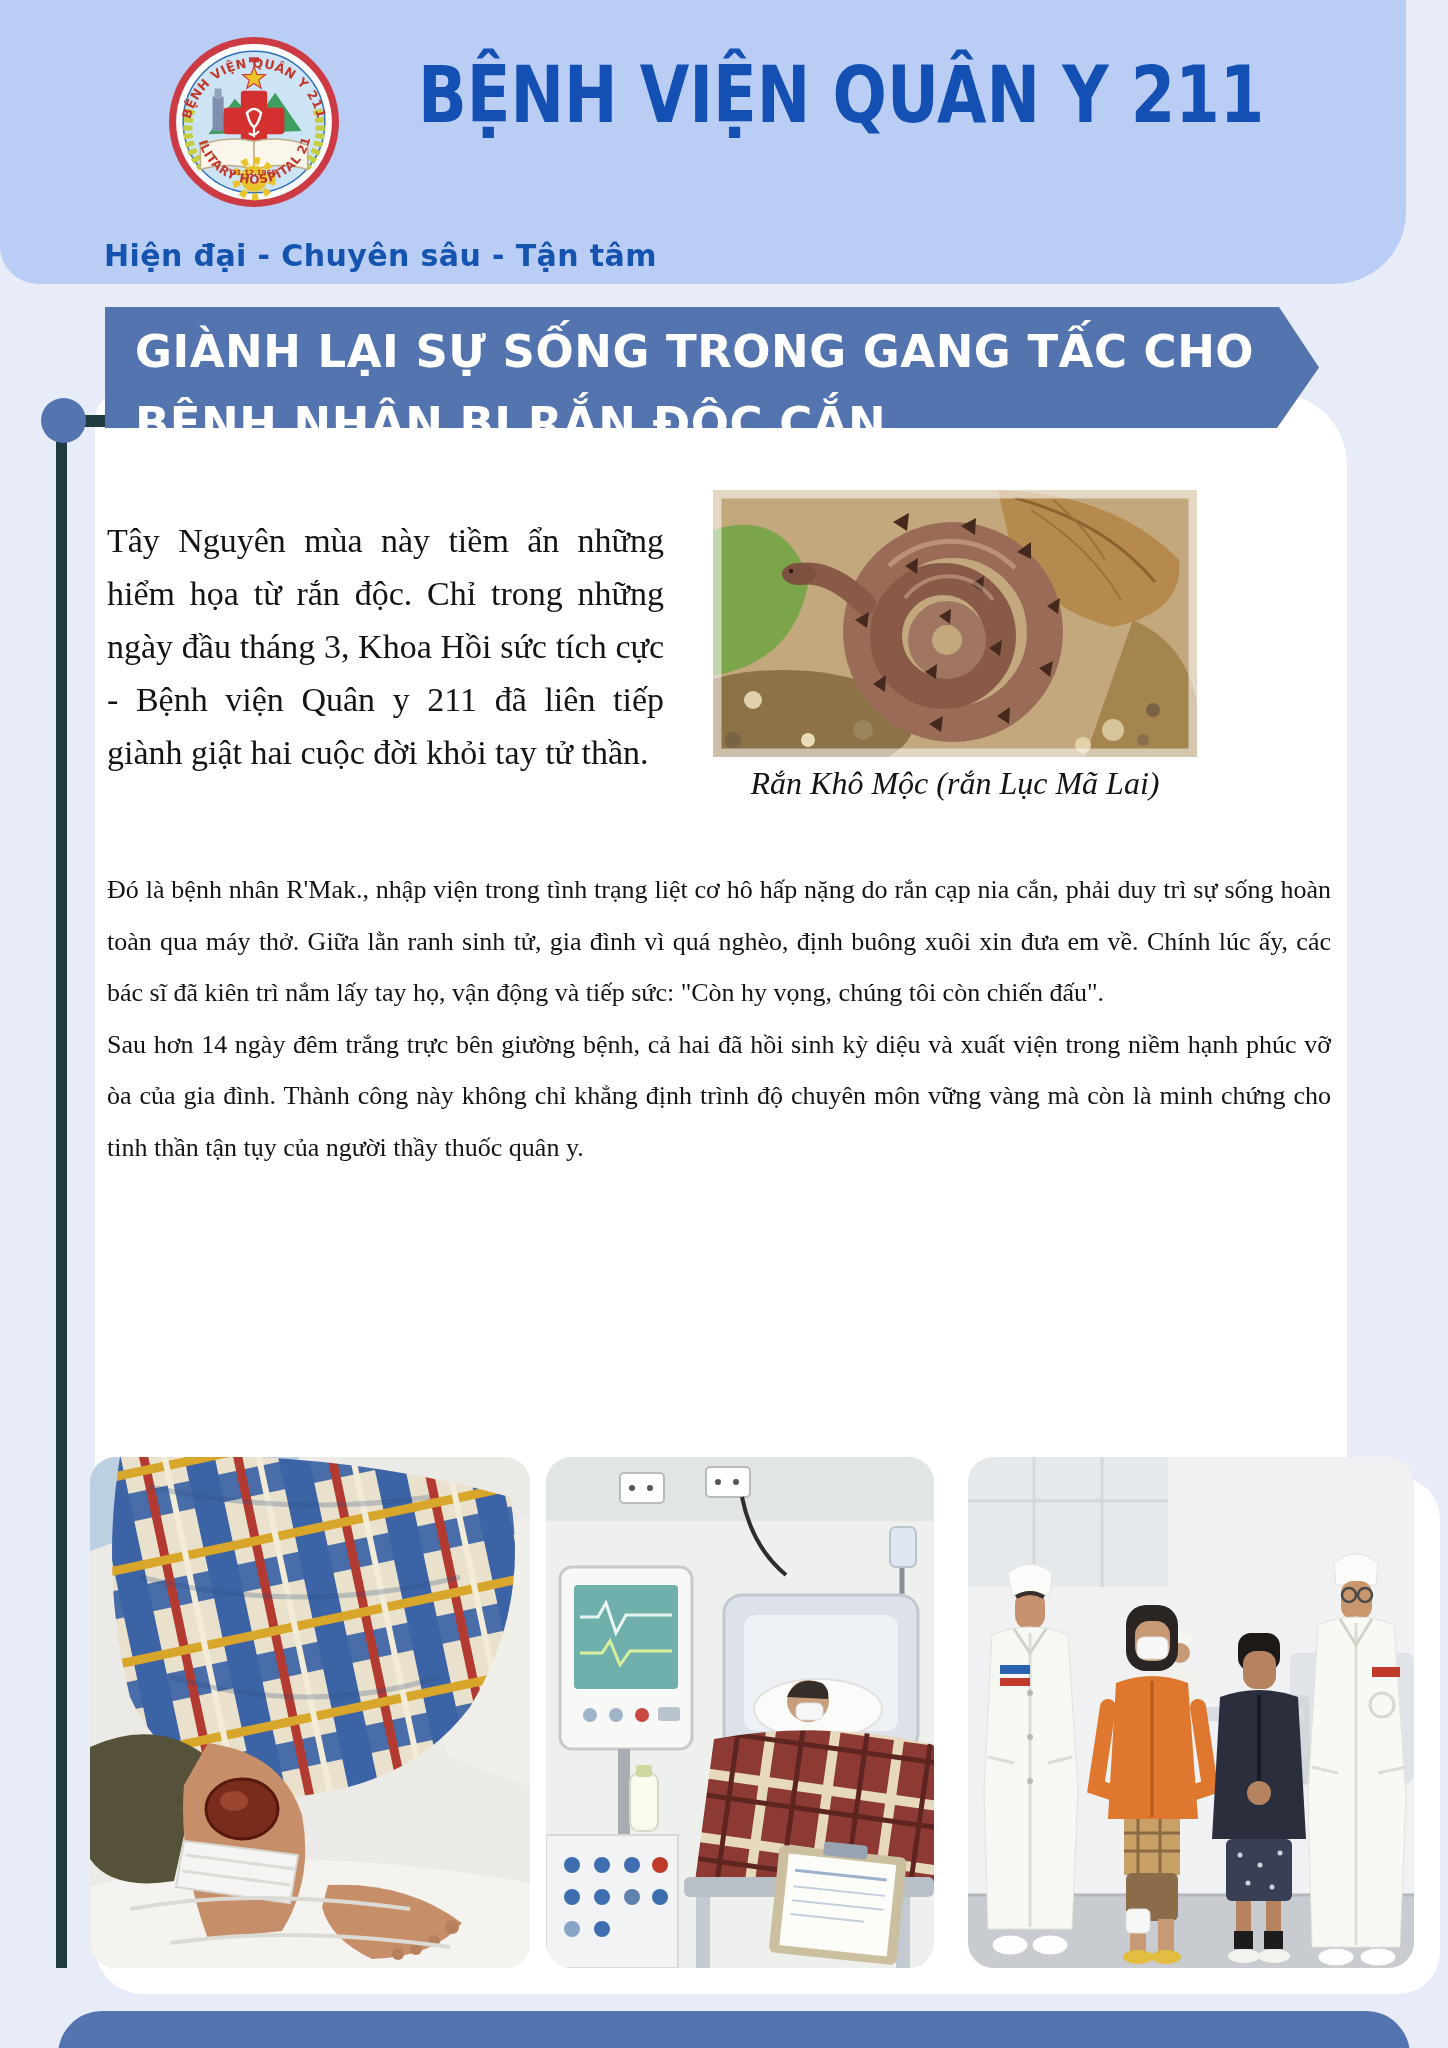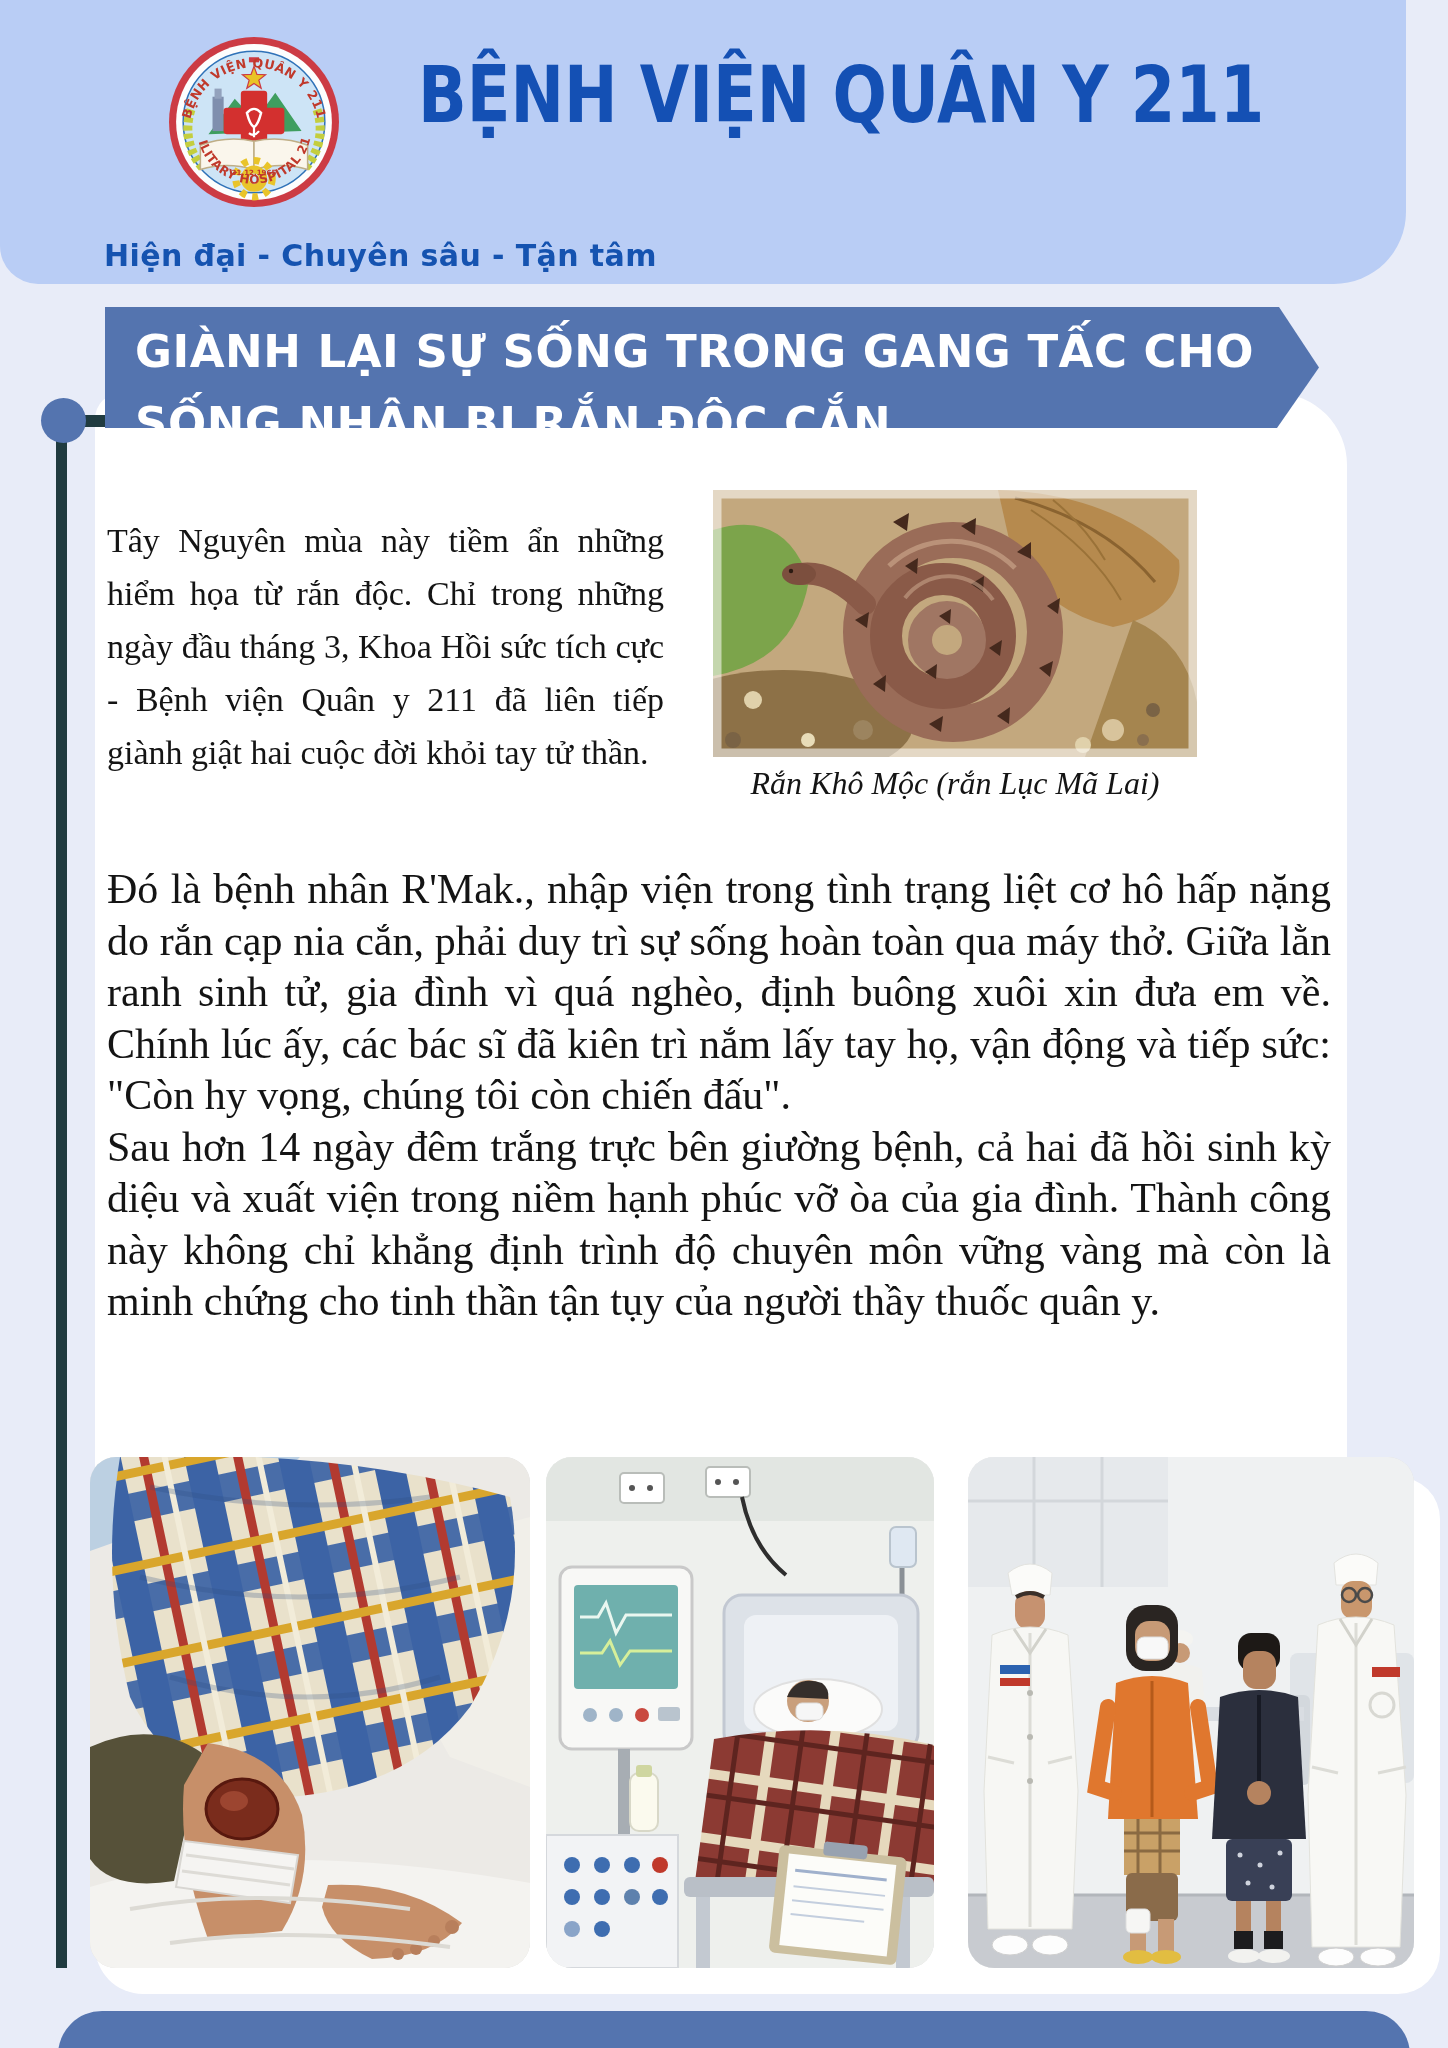--- a/index.html
+++ b/index.html
@@ -20,21 +20,21 @@
   .title-banner{position:absolute;left:105px;top:307px;width:1214px;height:121px;background:#5474af;
         clip-path:polygon(0 0,1174px 0,100% 50%,1172px 100%,0 100%);
         color:#ffffff;font-weight:bold;font-size:45px;letter-spacing:.5px;
         padding:9px 0 0 30px;box-sizing:border-box;line-height:72px;}
   .banner-line{white-space:nowrap;}
   .serif{font-family:"Liberation Serif","DejaVu Serif",serif;color:#141414;margin-top:30px;}
   .para1{position:absolute;left:107px;top:484px;width:557px;font-size:34px;line-height:53px;text-align:justify;}
   .snake-fig{position:absolute;left:713px;top:490px;width:484px;}
   .snake-img{display:block;width:484px;height:267px;}
   .snake-cap{margin-top:8px;text-align:center;font-style:italic;font-size:32px;}
-  .body-text{position:absolute;left:107px;top:834px;width:1224px;font-size:42px;line-height:51.5px;text-align:justify;}
+  .body-text{position:absolute;left:107px;top:834px;width:1224px;font-size:26px;line-height:51.5px;text-align:justify;}
   .body-text p{margin:0;}
   .photo{position:absolute;top:1457px;height:511px;border-radius:26px;overflow:hidden;background:#ddd;}
   .photo svg{display:block;width:100%;height:100%;}
   .photo1{left:90px;width:440px;}
   .photo2{left:546px;width:388px;}
   .photo3{left:968px;width:446px;}
   .footer-bar{position:absolute;left:58px;top:2011px;width:1352px;height:60px;background:#5474af;
         border-radius:44px 44px 0 0;}
 </style>
 </head>
@@ -83,21 +83,21 @@
 
   <div class="card-main"></div>
   <div class="card-photos"></div>
 
   <div class="v-line"></div>
   <div class="h-line"></div>
   <div class="t-dot"></div>
 
   <div class="title-banner">
     <div class="banner-line">GIÀNH LẠI SỰ SỐNG TRONG GANG TẤC CHO</div>
-    <div class="banner-line">SỐNG NHÂN BỊ RẮN ĐỘC CẮN.</div>
+    <div class="banner-line">BỆNH NHÂN BỊ RẮN ĐỘC CẮN.</div>
   </div>
 
   <div class="para1 serif">Tây Nguyên mùa này tiềm ẩn những hiểm họa từ rắn độc. Chỉ trong những ngày đầu tháng 3, Khoa Hồi sức tích cực - Bệnh viện Quân y 211 đã liên tiếp giành giật hai cuộc đời khỏi tay tử thần.</div>
 
   <div class="snake-fig">
     <svg class="snake-img" viewBox="0 0 484 267" preserveAspectRatio="none">
       <rect width="484" height="267" fill="#c3a87e"></rect>
       <ellipse cx="70" cy="235" rx="130" ry="55" fill="#8d7147"></ellipse>
       <path d="M0,40 Q72,18 96,90 Q82,172 0,186 Z" fill="#7ca44b"></path>
       <path d="M285,0 Q402,4 466,70 Q472,122 400,137 Q328,120 298,58 Z" fill="#b68a4e"></path>

